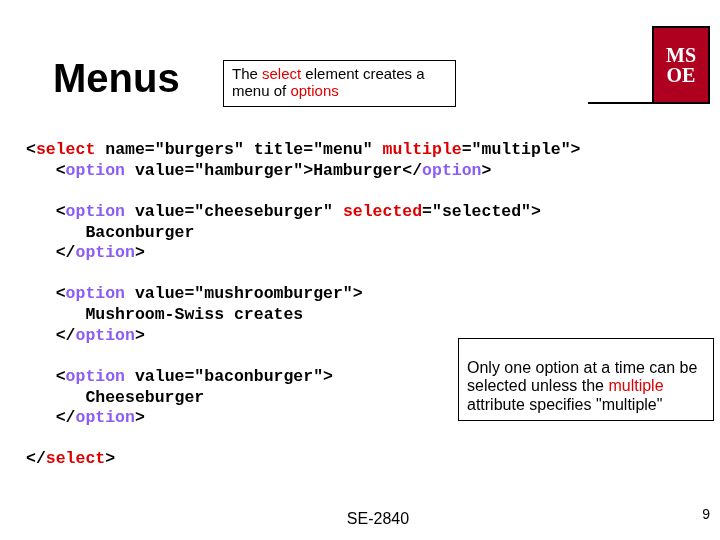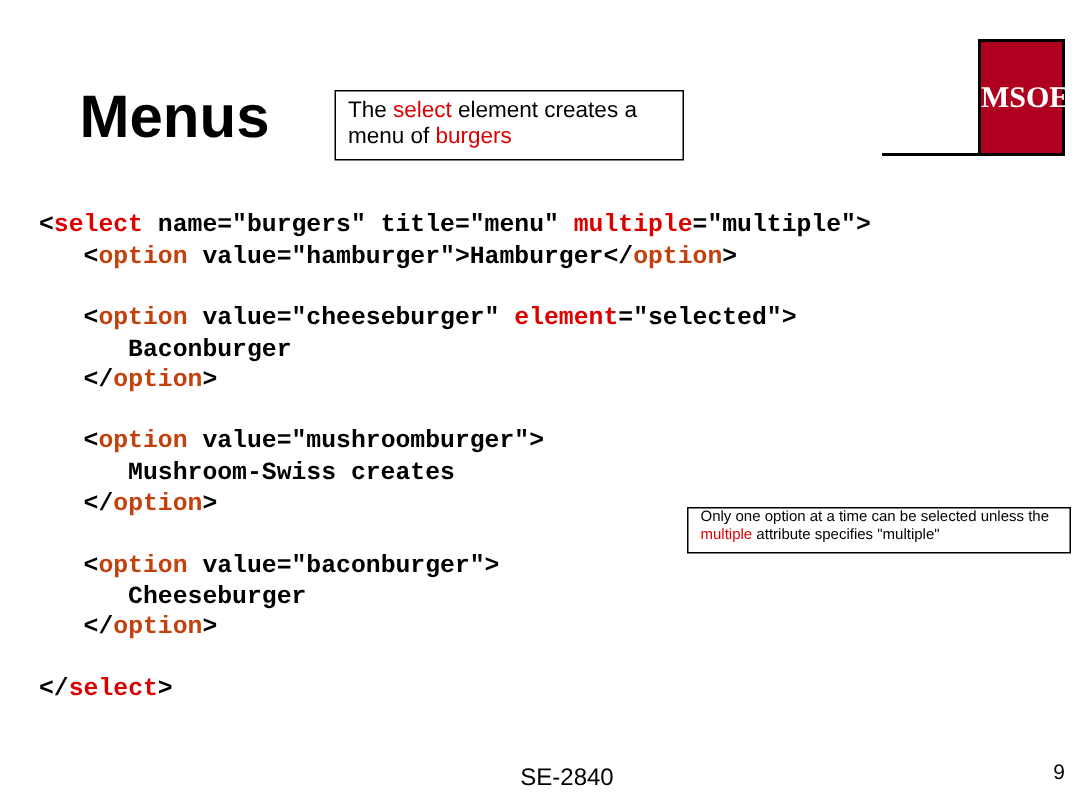--- a/index.html
+++ b/index.html
@@ -41,22 +41,23 @@
   .callout1 .kw2 { color: #d00; }
   .logo {
     position: absolute;
     top: 26px;
     right: 28px;
     width: 54px;
     height: 74px;
     background: #b00020;
     border: 2px solid #000;
     display: flex;
-    flex-direction: row;
+    flex-direction: column;
     align-items: center;
+    justify-content: center;
     color: #fff;
     font-family: Georgia, 'Times New Roman', serif;
     font-weight: bold;
     font-size: 20px;
     line-height: 1.0;
   }
   .logo-rule {
     position: absolute;
     top: 102px;
     left: 570px;
@@ -67,30 +68,30 @@
     position: absolute;
     top: 140px;
     left: 8px;
     font-family: "Courier New", Courier, monospace;
     font-size: 16.5px;
     font-weight: bold;
     line-height: 1.25;
     white-space: pre;
   }
   .code .sel { color: #d00; }
-  .code .opt { color: #c2410c; }
+  .code .opt { color: #8b5cf6; }
   .code .attr { color: #d00; }
   .callout2 {
     position: absolute;
     top: 338px;
     left: 440px;
     width: 238px;
     border: 1px solid #000;
-    padding: 0 8px 6px 8px;
-    font-size: 10px;
+    padding: 20px 8px 6px 8px;
+    font-size: 16px;
     line-height: 1.15;
     font-family: "Comic Sans MS", "Comic Sans", cursive, sans-serif;
   }
   .callout2 .kw { color: #d00; }
   .footer {
     position: absolute;
     bottom: 12px;
     left: 0;
     width: 720px;
     text-align: center;
@@ -107,33 +108,33 @@
   }
 </style>
 </head>
 <body>
 
 <div class="slide">
 
   <div class="title">Menus</div>
 
   <div class="callout1">
-    <span>The </span><span class="kw">select</span><span> element creates a menu of </span><span class="kw2">burgers</span>
+    <span>The </span><span class="kw">select</span><span> element creates a menu of </span><span class="kw2">options</span>
   </div>
 
   <div class="logo">
     <div>MS</div>
     <div>OE</div>
   </div>
   <div class="logo-rule"></div>
 
   <div class="code"><span>&lt;</span><span class="sel">select</span><span> name="burgers" title="menu" </span><span class="attr">multiple</span><span>="multiple"&gt;</span>
 <span>   &lt;</span><span class="opt">option</span><span> value="hamburger"&gt;Hamburger&lt;/</span><span class="opt">option</span><span>&gt;</span>
 
-<span>   &lt;</span><span class="opt">option</span><span> value="cheeseburger" </span><span class="attr">element</span><span>="selected"&gt;</span>
+<span>   &lt;</span><span class="opt">option</span><span> value="cheeseburger" </span><span class="attr">selected</span><span>="selected"&gt;</span>
 <span>      Baconburger</span>
 <span>   &lt;/</span><span class="opt">option</span><span>&gt;</span>
 
 <span>   &lt;</span><span class="opt">option</span><span> value="mushroomburger"&gt;</span>
 <span>      Mushroom-Swiss creates</span>
 <span>   &lt;/</span><span class="opt">option</span><span>&gt;</span>
 
 <span>   &lt;</span><span class="opt">option</span><span> value="baconburger"&gt;</span>
 <span>      Cheeseburger</span>
 <span>   &lt;/</span><span class="opt">option</span><span>&gt;</span>

